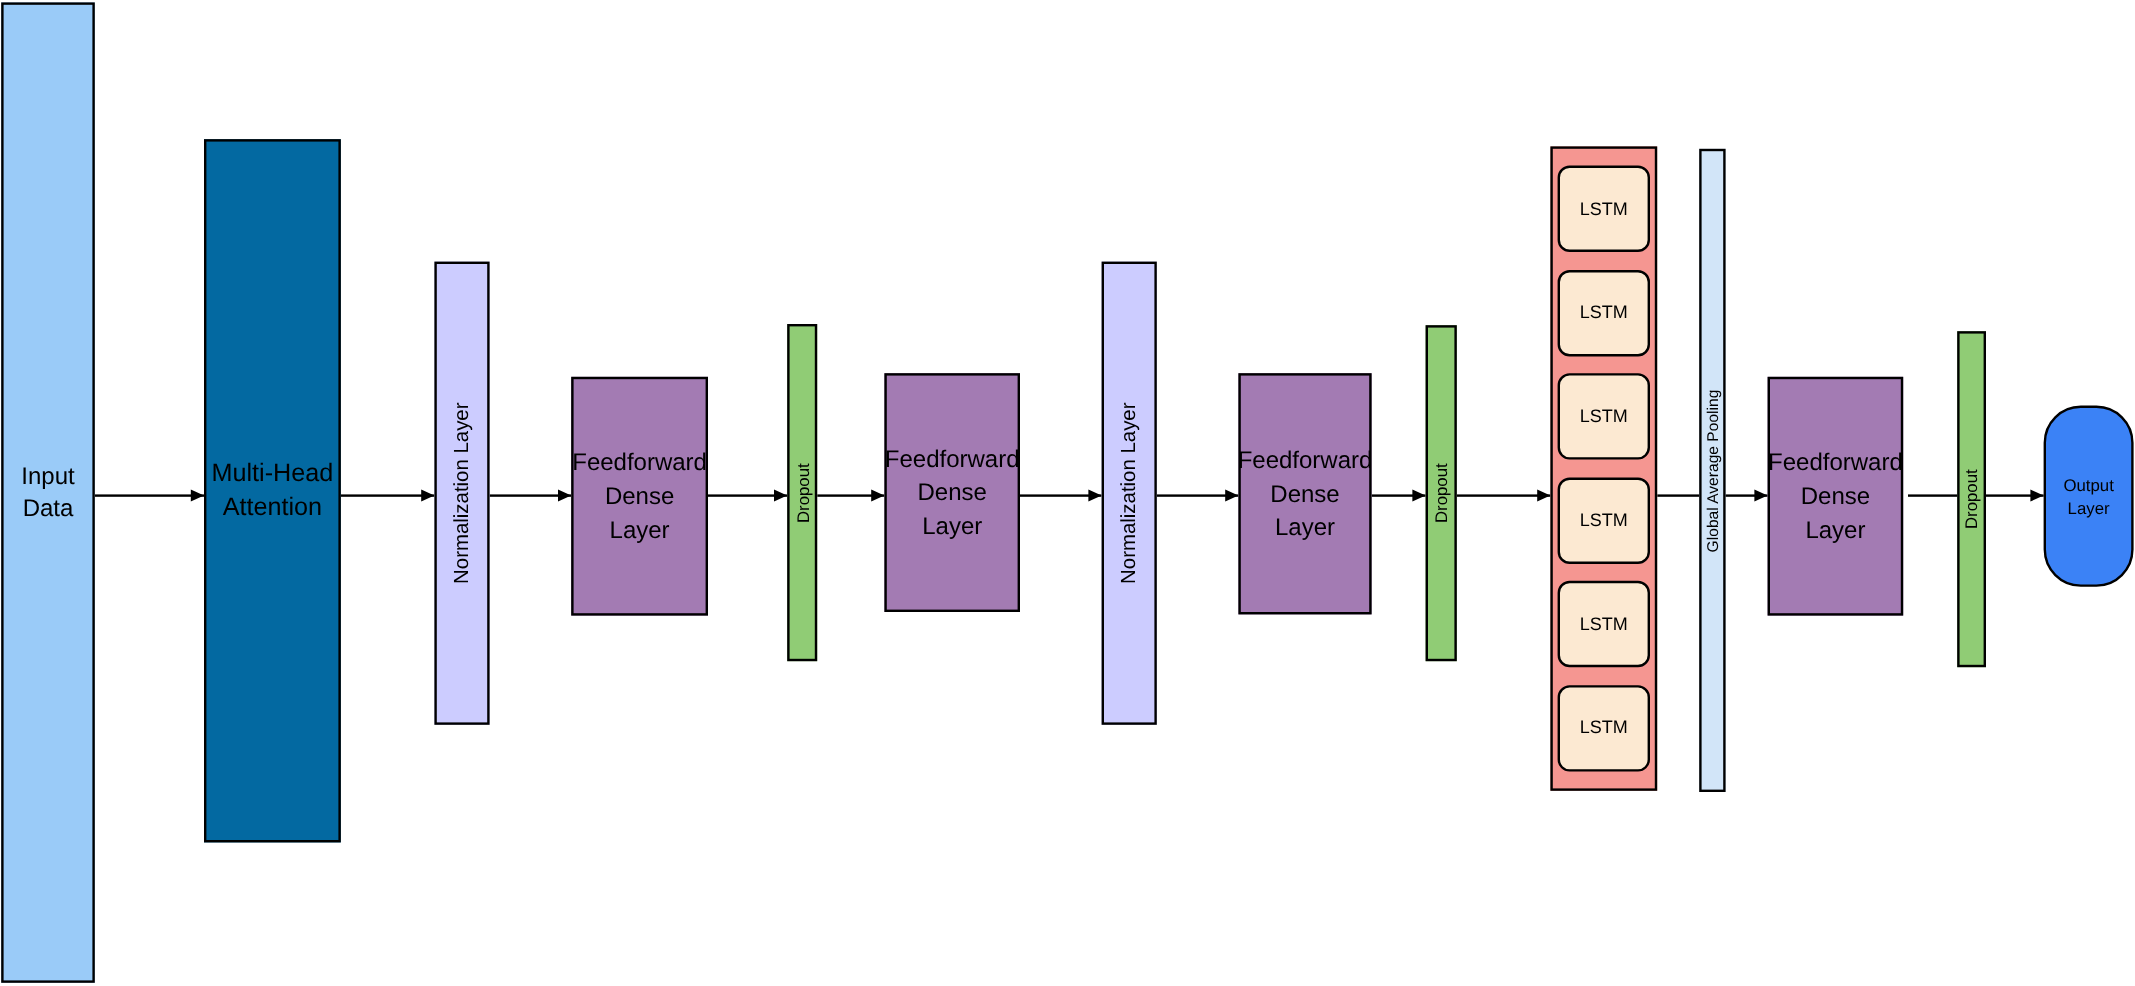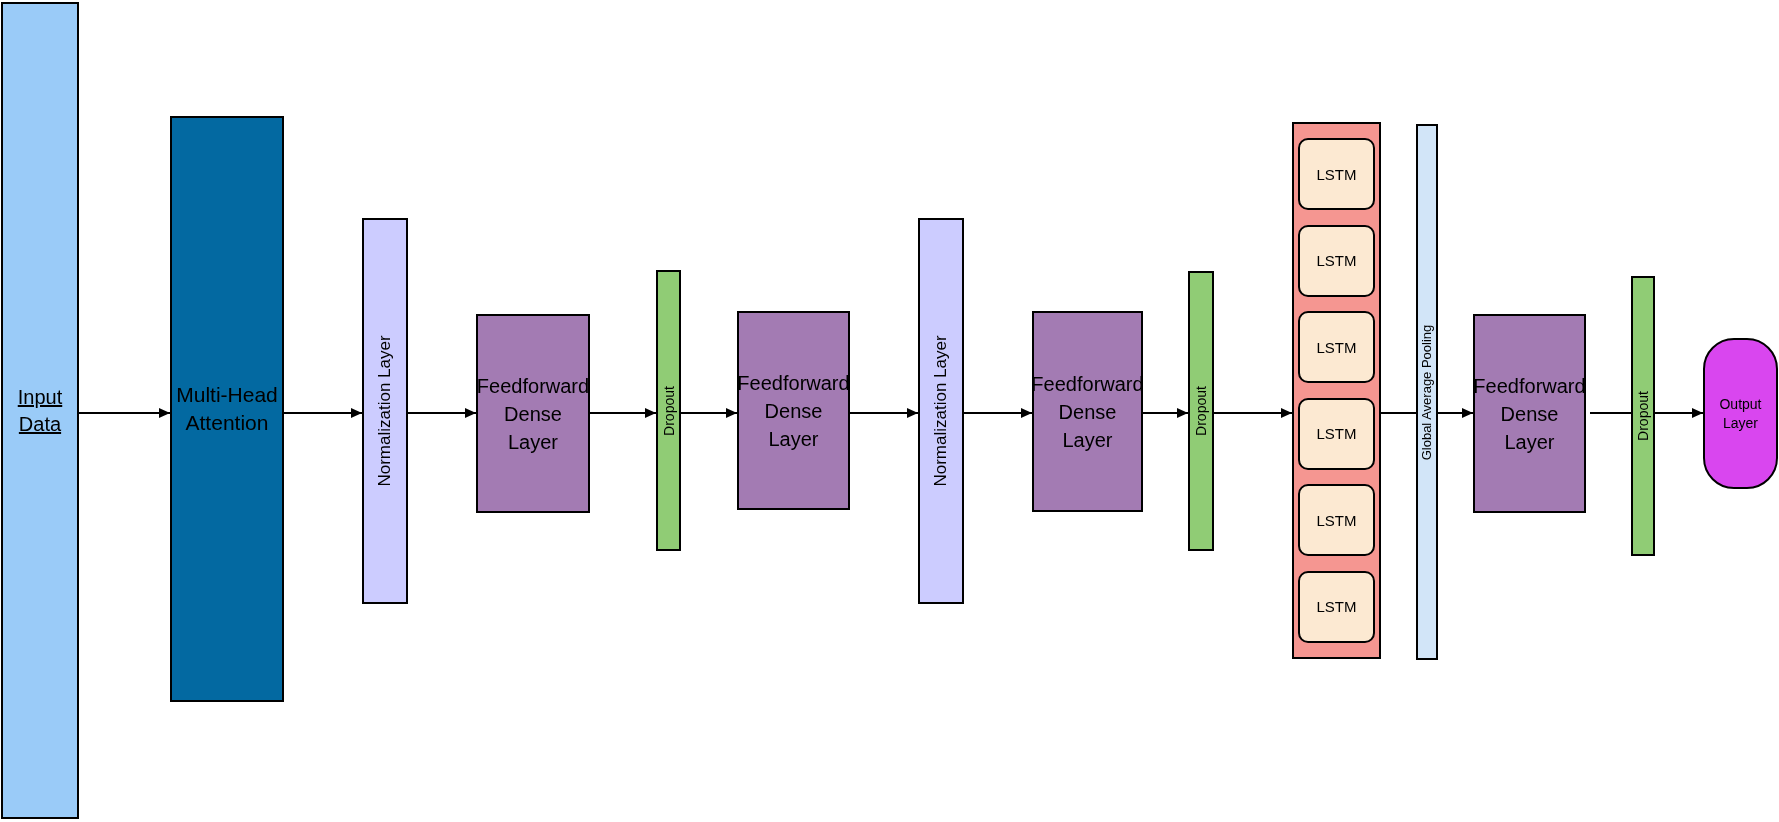--- a/index.html
+++ b/index.html
@@ -96,21 +96,21 @@
   <div class="arrow a3"></div>
   <div class="arrow a4"></div>
   <div class="arrow a5"></div>
   <div class="arrow a6"></div>
   <div class="arrow a7"></div>
   <div class="arrow a8"></div>
   <div class="arrow a9"></div>
   <div class="arrow a10"></div>
   <div class="arrow a11"></div>
 
-  <div class="node n-input f-big" style="background: rgb(154, 203, 248); text-decoration: underline;">
+  <div class="node n-input f-big" style="background: rgb(154, 203, 248);">
     <span class="label">Input
 Data</span>
   </div>
 
   <div class="node n-mha f-mha" style="background: #0369a1;">
     <span class="label">Multi-Head
 Attention</span>
   </div>
 
   <div class="node n-norm1 f-norm" style="background: rgb(204, 204, 255);">
@@ -175,18 +175,18 @@
   <div class="node n-ff4 f-ff" style="background: rgb(163, 123, 179);">
     <span class="label">Feedforward
 Dense
 Layer</span>
   </div>
 
   <div class="node n-drop3 f-drop" style="background: rgb(144, 204, 117);">
     <span class="vlabel">Dropout</span>
   </div>
 
-  <div class="node n-output f-out" style="background: #d946ef; border-radius: 31px;">
+  <div class="node n-output f-out" style="background: #3b82f6; border-radius: 31px;">
     <span class="label">Output
 Layer</span>
   </div>
 
 </div>
 
 </body></html>

